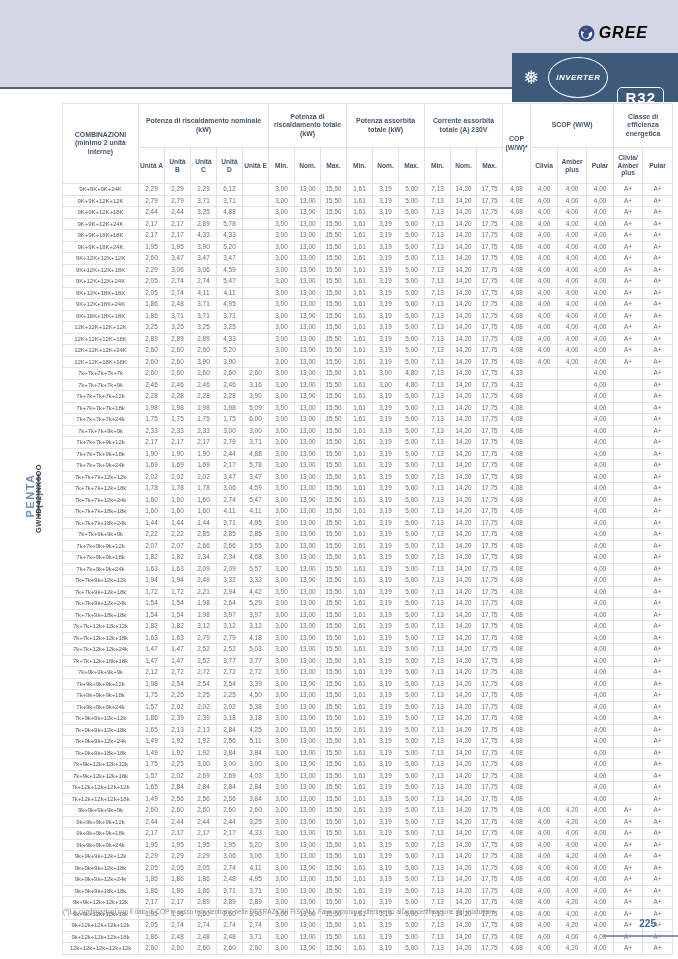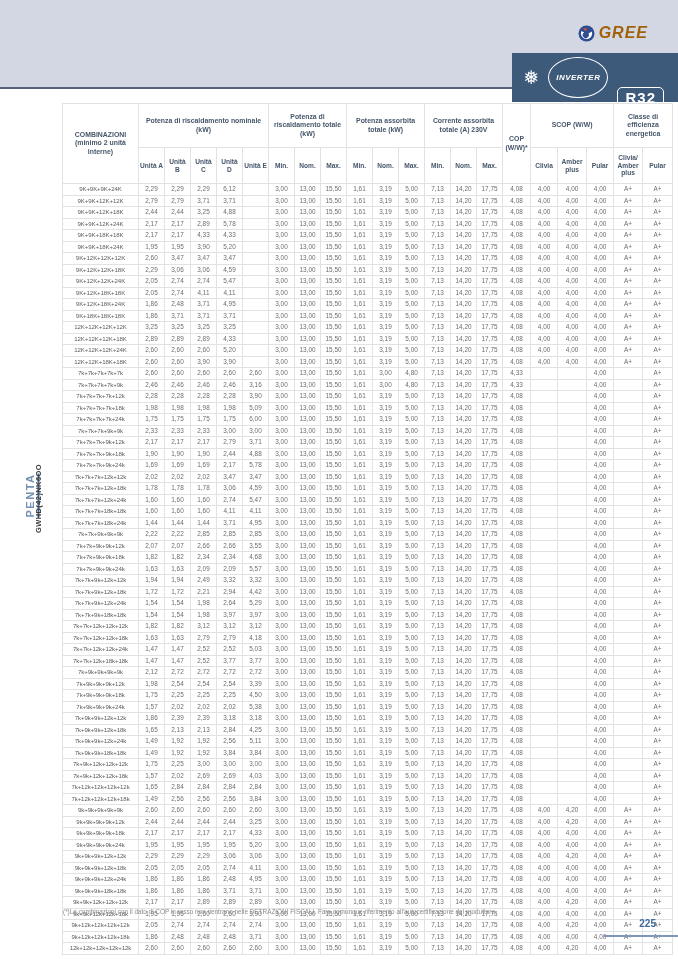--- a/index.html
+++ b/index.html
@@ -10,21 +10,21 @@
   
   .band{
     position:absolute;top:0;left:0;width:678px;height:87px;
     background:#d3d6e3;border-bottom:2px solid #57617a;
   }
   
   .gree-logo{
     position:absolute;top:24px;right:30px;display:flex;align-items:center;gap:4px;
   }
   .gree-text{
-    color:#a16207;font-weight:700;font-style:italic;font-size:16px;letter-spacing:1px;
+    color:#000000;font-weight:700;font-style:italic;font-size:16px;letter-spacing:1px;
   }
   
   .badge{
     position:absolute;top:53px;left:512px;width:166px;height:49px;
     background:#3d5a7b;display:flex;align-items:center;justify-content:flex-end;
     gap:9px;padding-right:14px;box-sizing:border-box;color:#fff;
   }
   .snow{font-size:19px;line-height:1;color:#fff;}
   .inverter{
     border:1.3px solid #fff;border-radius:50%;padding:15px 7px;

